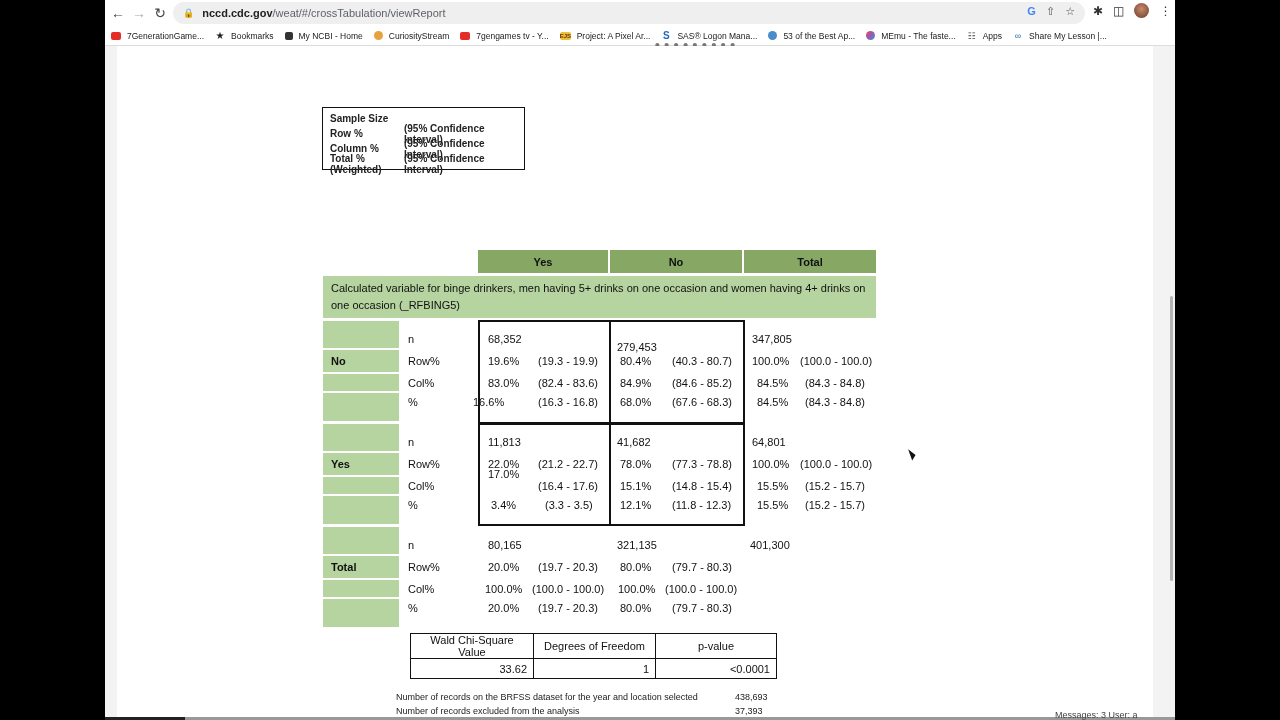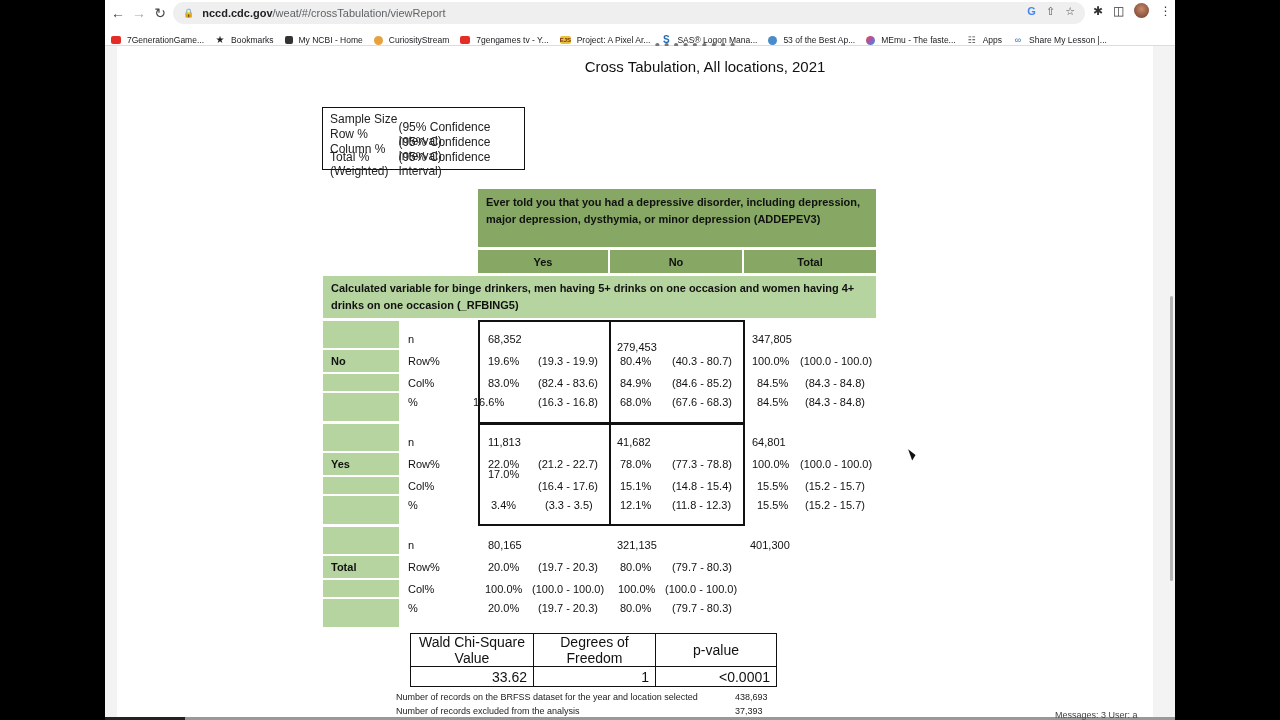--- a/index.html
+++ b/index.html
@@ -8,21 +8,21 @@
   .toolbar { height: 26px; background: #fff; display: flex; align-items: center; position: relative; }
   .nav-btn { width: 20px; height: 20px; font-size: 14px; color: #444; display: flex; align-items: center; justify-content: center; position: absolute; top: 3px; }
   .nav-btn.fwd { color: #aaa; }
   .omnibox { position: absolute; left: 68px; top: 2px; width: 912px; height: 22px; border-radius: 11px; background: #efefef; display: flex; align-items: center; padding-left: 10px; font-size: 11px; color: #202124; }
   .omnibox .lock { font-size: 9px; margin-right: 8px; color: #555; }
   .omnibox .host { color: #202124; font-weight: bold; }
   .omnibox .path { color: #5f6368; }
   .omni-icons { position: absolute; right: 10px; top: 3px; display: flex; gap: 10px; font-size: 11px; color: #555; }
   .right-icons { position: absolute; left: 988px; top: 3px; display: flex; gap: 10px; align-items: center; font-size: 12px; color: #333; }
   .avatar { width: 15px; height: 15px; border-radius: 50%; background: radial-gradient(circle at 50% 40%, #c98a6a, #6b3a2a); }
-  .bookmarks { height: 20px; display: flex; align-items: flex-end; font-size: 8.5px; color: #202124; padding-left: 6px; border-bottom: 1px solid #ddd; white-space: nowrap; }
+  .bookmarks { height: 20px; display: flex; align-items: center; font-size: 8.5px; color: #202124; padding-left: 6px; border-bottom: 1px solid #ddd; white-space: nowrap; }
   .bm { display: flex; align-items: center; margin-right: 11px; }
   .bm .ico { width: 10px; height: 8px; margin-right: 6px; border-radius: 2px; display: inline-block; font-size: 8px; line-height: 8px; text-align: center; }
   .ico.yt { background: #e52d27; }
   .ico.star { background: none; color: #222; font-size: 10px; }
   .ico.ncbi { background: #333; width: 8px; }
   .ico.cs { background: #e6a23c; border-radius: 50%; width: 9px; height: 9px; }
   .ico.ejs { background: #e8c13a; color: #7a2d0b; font-weight: bold; font-size: 6px; width: 11px; }
   .ico.sas { background: none; color: #1f6bb5; font-weight: bold; font-size: 10px; }
   .ico.globe { background: #4a8cc9; border-radius: 50%; width: 9px; height: 9px; }
   .ico.memu { background: linear-gradient(135deg,#e74c3c,#9b59b6,#3498db); border-radius: 50%; width: 9px; height: 9px; }
@@ -33,40 +33,40 @@
   .page-gutter-left { position: absolute; left: 0; top: 0; width: 12px; height: 100%; background: #f3f3f3; }
   .page-gutter-right { position: absolute; right: 0; top: 0; width: 22px; height: 100%; background: #f3f3f3; }
   .scrollbar-thumb { position: absolute; right: 2px; top: 250px; width: 3px; height: 285px; background: #b5b5b5; border-radius: 2px; }
   .bottom-bar { position: absolute; left: 0; bottom: 0; width: 1070px; height: 3px; background: #999; }
   .bottom-bar .dark { position: absolute; left: 0; top: 0; width: 80px; height: 3px; background: #222; }
   .bottom-status { position: absolute; bottom: 0; left: 950px; font-size: 9px; color: #444; height: 10px; line-height: 10px; }
 
   .title-cut { position: absolute; left: 420px; top: -10px; width: 340px; text-align: center; font-size: 15px; color: #777; height: 10px; overflow: hidden; }
   .title-line { position: absolute; left: 300px; width: 600px; text-align: center; font-size: 15px; color: #111; }
 
-  .legend-box { position: absolute; left: 217px; top: 61px; width: 203px; height: 63px; border: 1.5px solid #111; padding: 3px 7px; font-size: 12px; color: #222; }
+  .legend-box { position: absolute; left: 217px; top: 61px; width: 203px; height: 63px; border: 1.5px solid #111; padding: 3px 7px; font-size: 10px; color: #222; font-weight: bold; }
   .legend-row { display: flex; height: 15px; align-items: center; }
   .legend-row .lk { width: 80px; }
 
   .green-dark { background: #86a864; }
   .green-light { background: #b6d4a0; }
   .col-head { position: absolute; left: 373px; top: 143px; width: 398px; height: 58px; padding: 5px 8px; font-size: 11px; font-weight: bold; line-height: 17px; color: #111; }
   .col-labels { position: absolute; left: 373px; top: 204px; width: 398px; height: 23px; display: flex; gap: 2px; }
   .col-labels div { font-size: 11px; font-weight: bold; display: flex; align-items: center; justify-content: center; color: #111; }
-  .row-head { position: absolute; left: 218px; top: 230px; width: 553px; height: 42px; padding: 4px 8px; font-size: 11px; font-weight: bold; line-height: 17px; color: #111; }
+  .row-head { position: absolute; left: 218px; top: 230px; width: 553px; height: 42px; padding: 4px 8px; font-size: 11px; font-weight: normal; line-height: 17px; color: #111; }
 
   .block { position: absolute; left: 218px; width: 560px; }
   .stub-cell { position: absolute; left: 0; width: 76px; }
   .stub-label { position: absolute; left: 8px; font-size: 11px; font-weight: bold; color: #111; }
   .stat-label { position: absolute; left: 85px; font-size: 11px; color: #111; }
   .val { position: absolute; font-size: 11px; color: #111; white-space: nowrap; }
   .vline { position: absolute; width: 1.5px; background: #111; }
   .hline { position: absolute; height: 1.5px; background: #111; }
 
-  .chi { position: absolute; left: 305px; top: 587px; border-collapse: collapse; font-size: 14px; color: #111; }
+  .chi { position: absolute; left: 305px; top: 587px; border-collapse: collapse; font-size: 11px; color: #111; }
   .chi td { border: 1.5px solid #111; height: 20px; padding: 0 6px; }
   .chi .h { text-align: center; }
   .chi .v { text-align: right; }
 
   .records { position: absolute; left: 291px; font-size: 9px; color: #222; }
   .records .rv { position: absolute; left: 339px; }
   .cursor { position: absolute; left: 805px; top: 402px; width: 0; height: 0; border-left: 5px solid #111; border-bottom: 4px solid transparent; border-top: 8px solid transparent; transform: rotate(-20deg); }
 </style>
 </head>
 <body>
@@ -140,42 +140,40 @@
       </div>
   </div>
 
   <div class="viewport">
     <div class="page-gutter-left"></div>
     <div class="page-gutter-right">
       <div class="scrollbar-thumb"></div>
     </div>
 
     <div class="title-cut">• • • • • • • • •</div>
-    <div class="title-line" style="top:12px">Cross Tabulation, All locations, 2021</div>
 
     <div class="legend-box">
       <div class="legend-row">
           <span class="lk">Sample Size</span>
           <span></span>
         </div>
       <div class="legend-row">
           <span class="lk">Row %</span>
           <span>(95% Confidence Interval)</span>
         </div>
       <div class="legend-row">
           <span class="lk">Column %</span>
           <span>(95% Confidence Interval)</span>
         </div>
       <div class="legend-row">
           <span class="lk">Total % (Weighted)</span>
           <span>(95% Confidence Interval)</span>
         </div>
     </div>
 
-    <div class="col-head green-dark">Ever told you that you had a depressive disorder, including depression, major depression, dysthymia, or minor depression (ADDEPEV3)</div>
     <div class="col-labels">
       <div class="green-dark" style="width:130px">Yes</div>
       <div class="green-dark" style="width:132px">No</div>
       <div class="green-dark" style="width:132px">Total</div>
     </div>
     <div class="row-head green-light">Calculated variable for binge drinkers, men having 5+ drinks on one occasion and women having 4+ drinks on one occasion (_RFBING5)</div>
 
     <div class="block" style="top:275px">
       <div class="stub-cell green-light" style="top:0;height:27px"></div>
       <div class="stub-cell green-light" style="top:29px;height:22px"></div>

